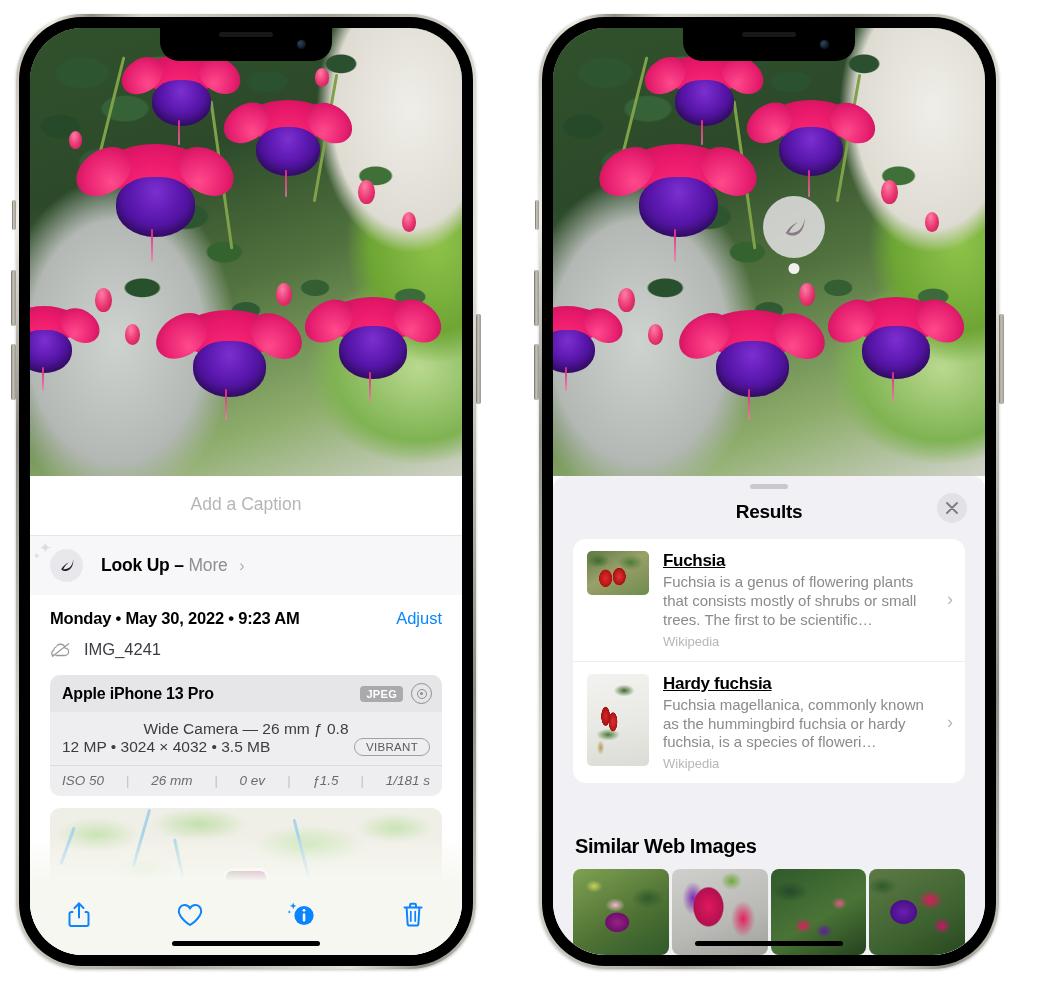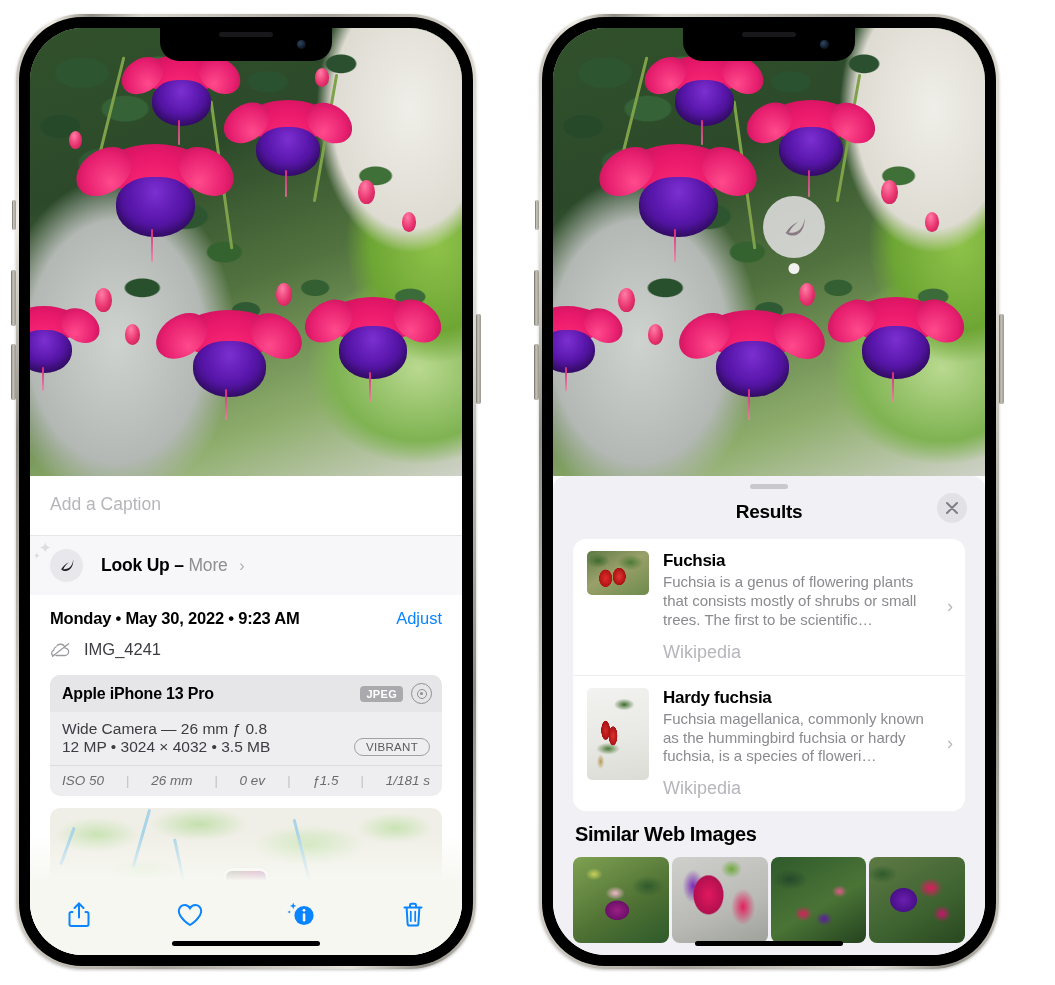--- a/index.html
+++ b/index.html
@@ -146,21 +146,21 @@
   .lookup-badge .dot {
     position: absolute; bottom: -16px; left: 50%; transform: translateX(-50%);
     width: 11px; height: 11px; border-radius: 50%;
     background: rgba(250,248,250,.95);
   }
 
   
   .sheet {
     position: absolute; left: 0; right: 0; top: 448px; bottom: 0;
     background: #ffffff;
-    display: flex; flex-direction: column;
+    display: flex; flex-direction: column; text-align: center;
   }
   .caption-row {
     padding: 18px 20px 20px 20px;
     font-size: 17.5px; color: #b6b6ba;
     background: #fff;
   }
   .lookup-row {
     background: #f7f7f9;
     border-top: 1px solid #e6e6ea;
     display: flex; align-items: center;
@@ -327,26 +327,26 @@
     width: 62px; height: 92px;
     background:
       radial-gradient(ellipse 6px 13px at 30% 46%, #d42a2a 0%, #a81111 70%, rgba(168,17,17,0) 76%),
       radial-gradient(ellipse 6px 13px at 42% 52%, #e03030 0%, #ad1414 70%, rgba(173,20,20,0) 76%),
       radial-gradient(ellipse 5px 10px at 22% 80%, #b89a5a 0%, rgba(184,154,90,0) 76%),
       radial-gradient(ellipse 14px 8px at 60% 18%, #3f6b2e 0%, rgba(63,107,46,0) 74%),
       radial-gradient(ellipse 16px 8px at 34% 66%, #4c7a36 0%, rgba(76,122,54,0) 74%),
       linear-gradient(170deg,#f2f2f0,#e8e8e4 55%,#dcdcd6 100%);
   }
   .know-text { flex: 1 1 auto; margin-left: 14px; min-width: 0; }
-  .know-title { font-size: 17px; font-weight: 700; color: #000; letter-spacing: -.3px; }
+  .know-title { font-size: 17px; font-weight: 700; color: #000; letter-spacing: -.3px; text-decoration: underline; }
   .know-desc { font-size: 15px; color: #8a8a8f; line-height: 1.26; margin-top: 2px; }
-  .know-src { font-size: 18px; color: #b6b6bb; margin-top: 12px; }
+  .know-src { font-size: 13px; color: #b6b6bb; margin-top: 4px; }
   .know-chev { flex: 0 0 auto; align-self: center; color: #b8b8bd; font-size: 18px; padding-left: 8px; }
 
-  .sec-head2 { padding-top: 12px; }
+  .sec-head2 { padding-top: 32px; margin-top: 20px; }
   .web-strip { display: flex; gap: 3px; padding: 0 20px; margin-top: 2px; }
   .web-img { flex: 1 1 0; height: 86px; border-radius: 8px; }
   .w1 { background:
       radial-gradient(ellipse 16px 13px at 46% 62%, #9a1f86 0%, #6d1169 72%, rgba(109,17,105,0) 78%),
       radial-gradient(ellipse 13px 9px at 44% 42%, #f0b8cd 0%, rgba(240,184,205,0) 75%),
       radial-gradient(ellipse 11px 8px at 22% 20%, #c9d15a 0%, rgba(201,209,90,0) 76%),
       radial-gradient(ellipse 22px 14px at 78% 34%, #2f5a2b 0%, rgba(47,90,43,0) 74%),
       linear-gradient(150deg,#7fa152,#4d7033 60%,#2f5a2b 100%); }
   .w2 { background:
       radial-gradient(ellipse 20px 26px at 38% 44%, #e0185e 0%, #b31050 72%, rgba(179,16,80,0) 78%),

